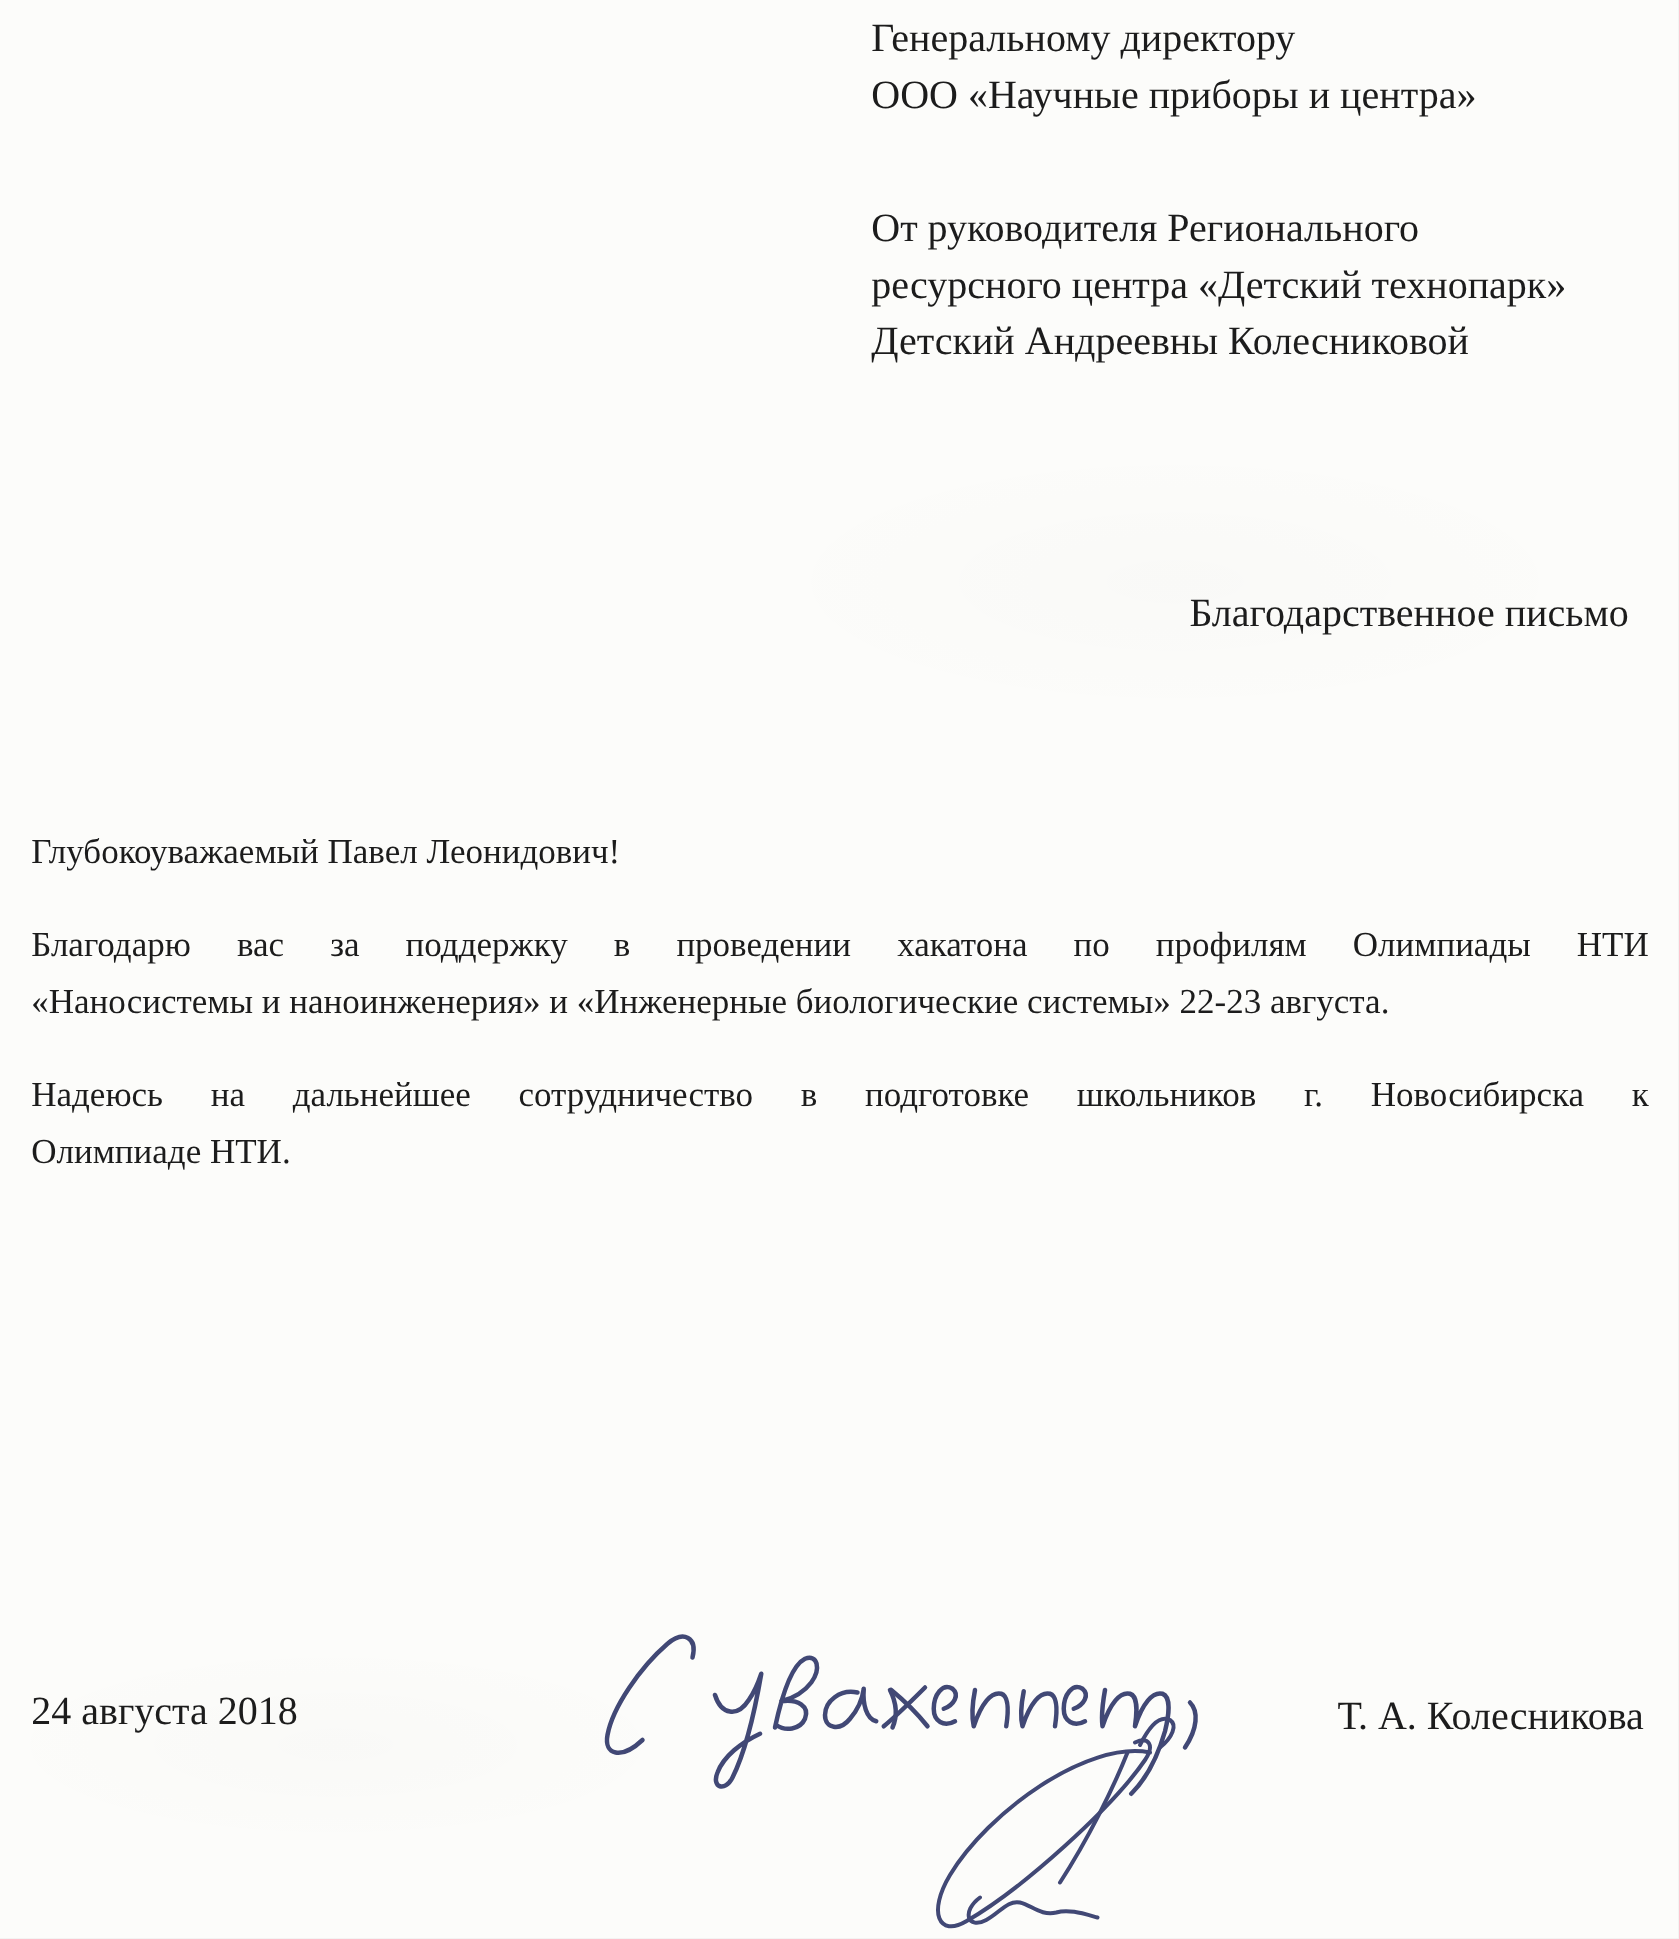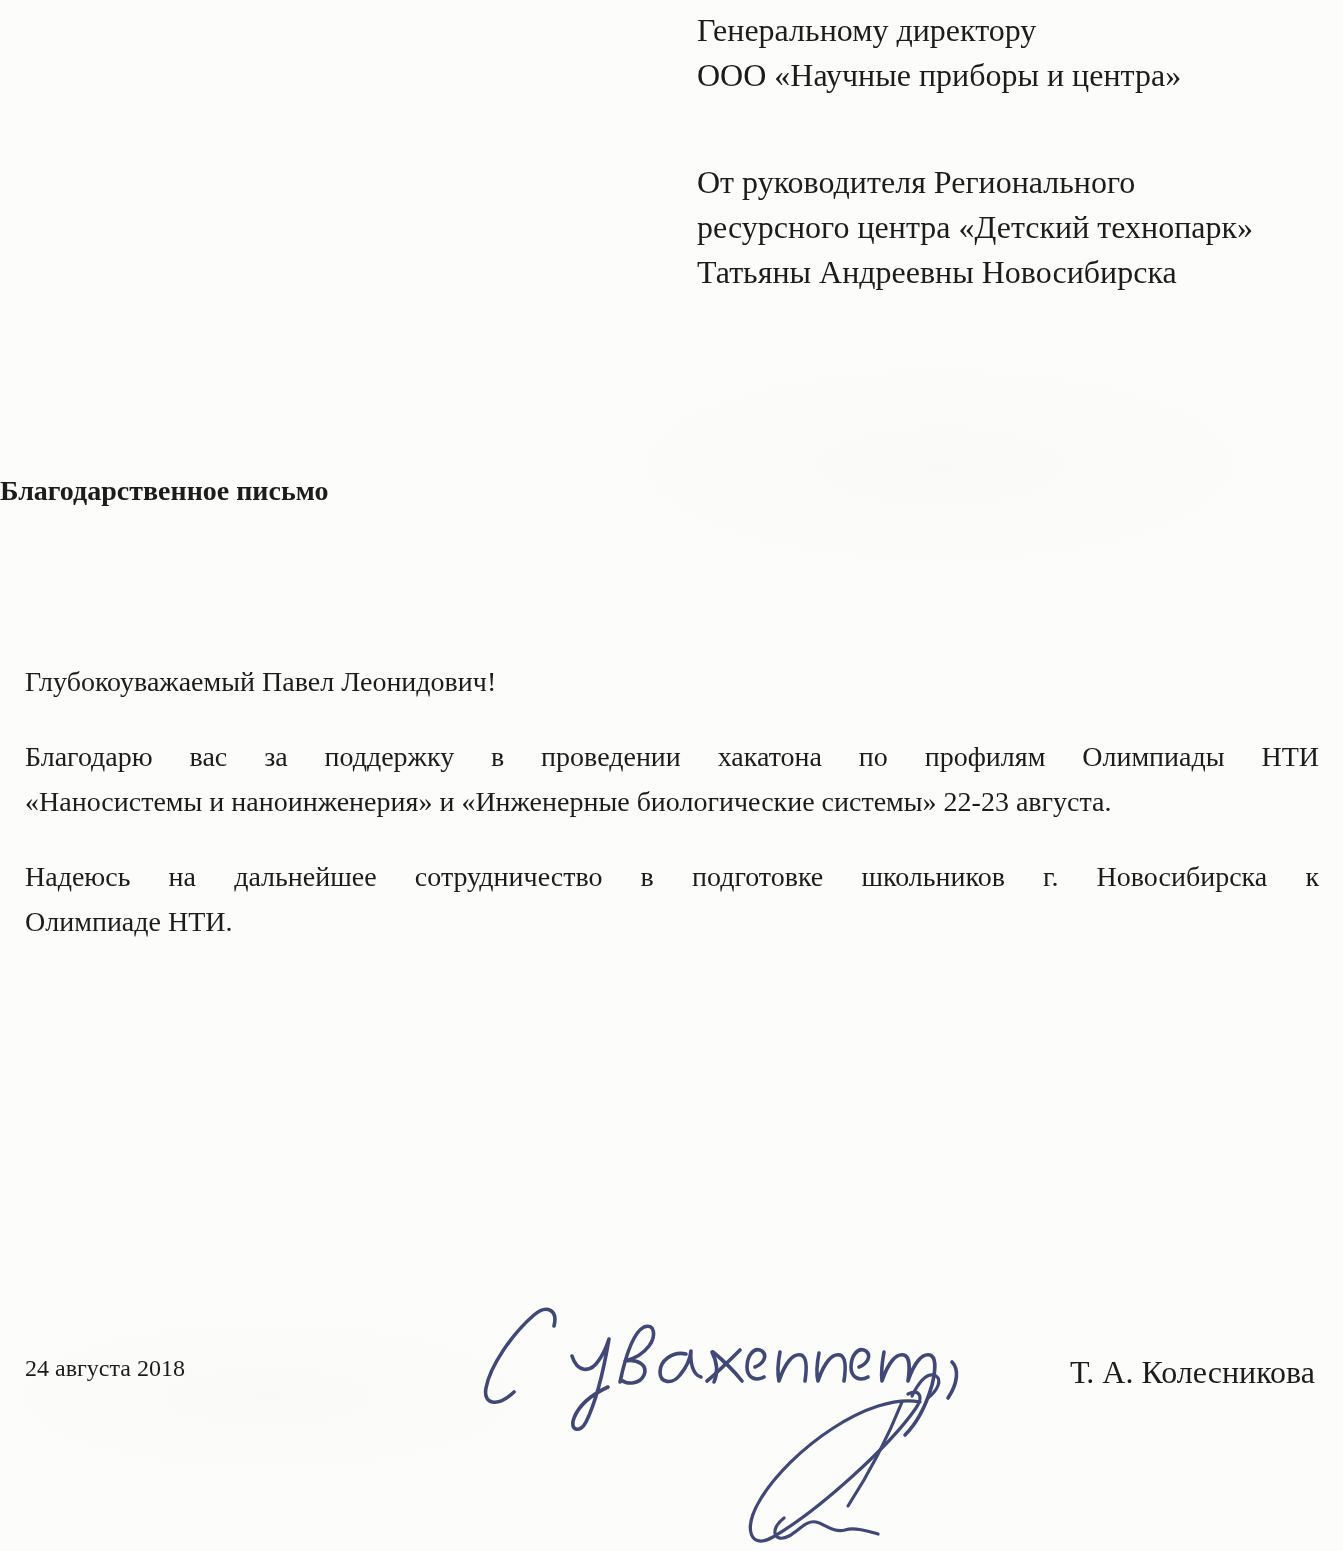--- a/index.html
+++ b/index.html
@@ -25,41 +25,41 @@
     line-height: 45px;
     white-space: nowrap;
   }
   .addr-block.sender { top: 160px; }
   .addr-line { display: block; }
   .letter-title {
     position: absolute;
     left: 0;
     right: 40px;
     top: 468px;
-    text-align: left;
-    font-size: 28px;
-    font-weight: bold;
+    text-align: right;
+    font-size: 32px;
+    font-weight: normal;
     line-height: 45px;
   }
   .body-text {
     position: absolute;
     left: 25px;
     width: 1294px;
     top: 659px;
     font-size: 28px;
     line-height: 45px;
   }
   .para { margin-bottom: 30px; }
   .pline { display: block; text-align: justify; }
   .pline.full { text-align-last: justify; }
   .footer-date {
     position: absolute;
     left: 25px;
     top: 1346px;
-    font-size: 24px;
+    font-size: 32px;
     line-height: 45px;
     white-space: nowrap;
   }
   .footer-name {
     position: absolute;
     right: 28px;
     top: 1350px;
     font-size: 32px;
     line-height: 45px;
     white-space: nowrap;
@@ -87,21 +87,21 @@
 <div class="page">
 
   <div class="addr-block recipient">
     <span class="addr-line">Генеральному директору</span>
     <span class="addr-line">ООО «Научные приборы и центра»</span>
   </div>
 
   <div class="addr-block sender">
     <span class="addr-line">От руководителя Регионального</span>
     <span class="addr-line">ресурсного центра «Детский технопарк»</span>
-    <span class="addr-line">Татьяны Андреевны Новосибирска</span>
+    <span class="addr-line">Детский Андреевны Колесниковой</span>
   </div>
 
   <div class="letter-title">Благодарственное письмо</div>
 
   <div class="body-text">
     <p class="para">
       <span class="pline">Глубокоуважаемый Павел Леонидович!</span>
     </p>
     <p class="para">
       <span class="pline full">Благодарю вас за поддержку в проведении хакатона по профилям Олимпиады НТИ</span>

